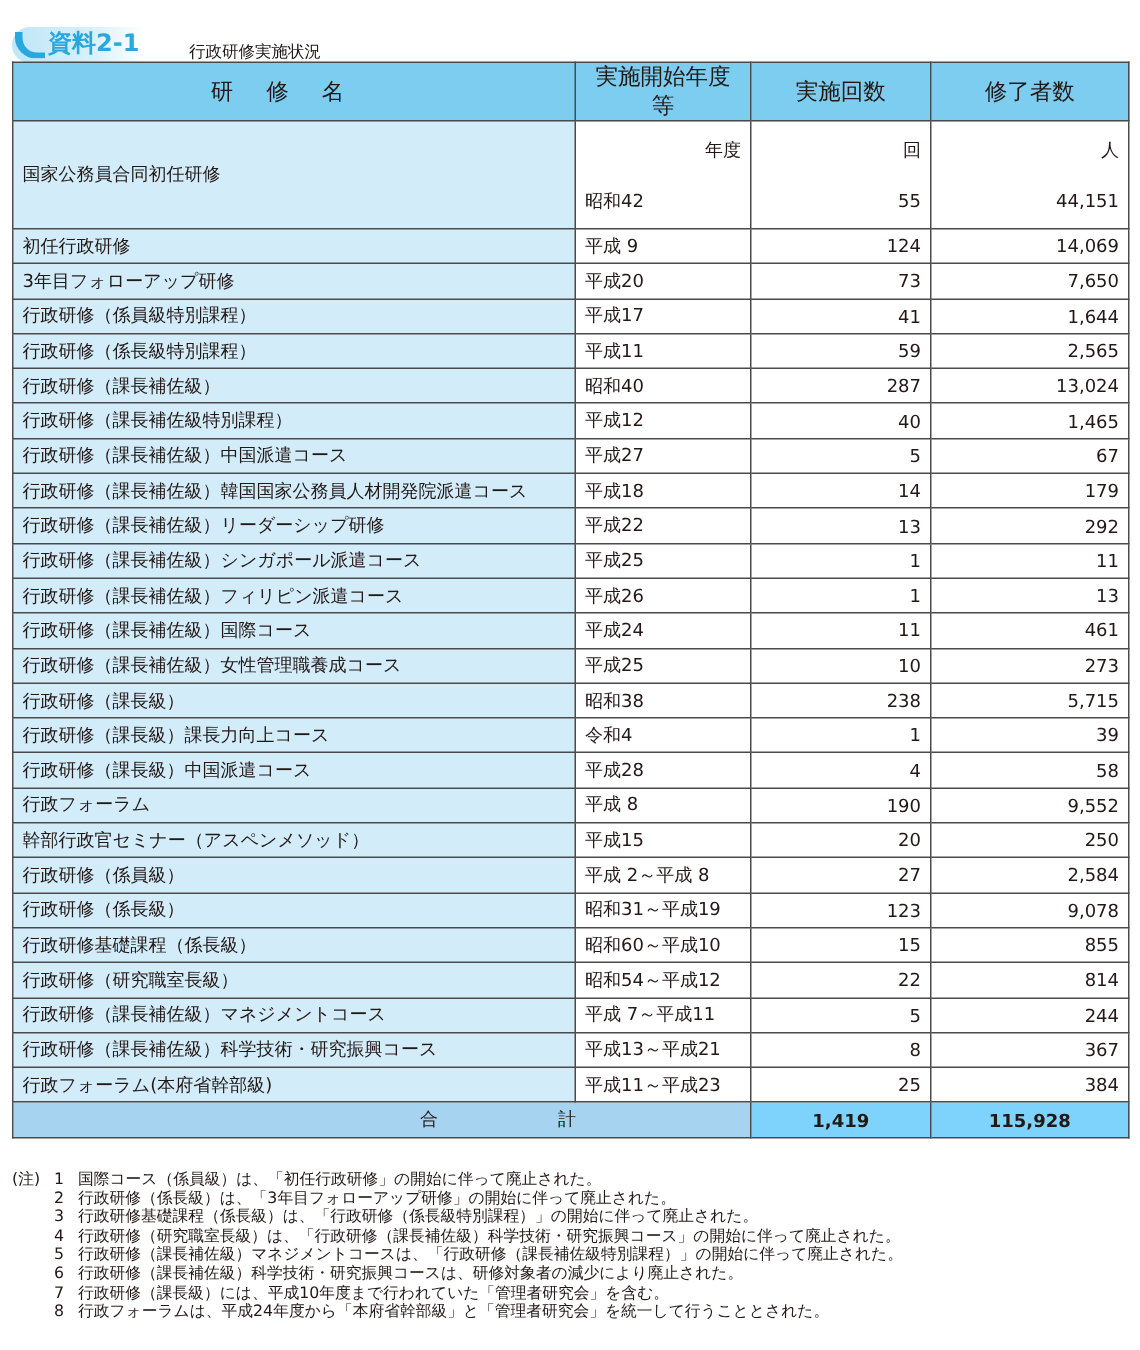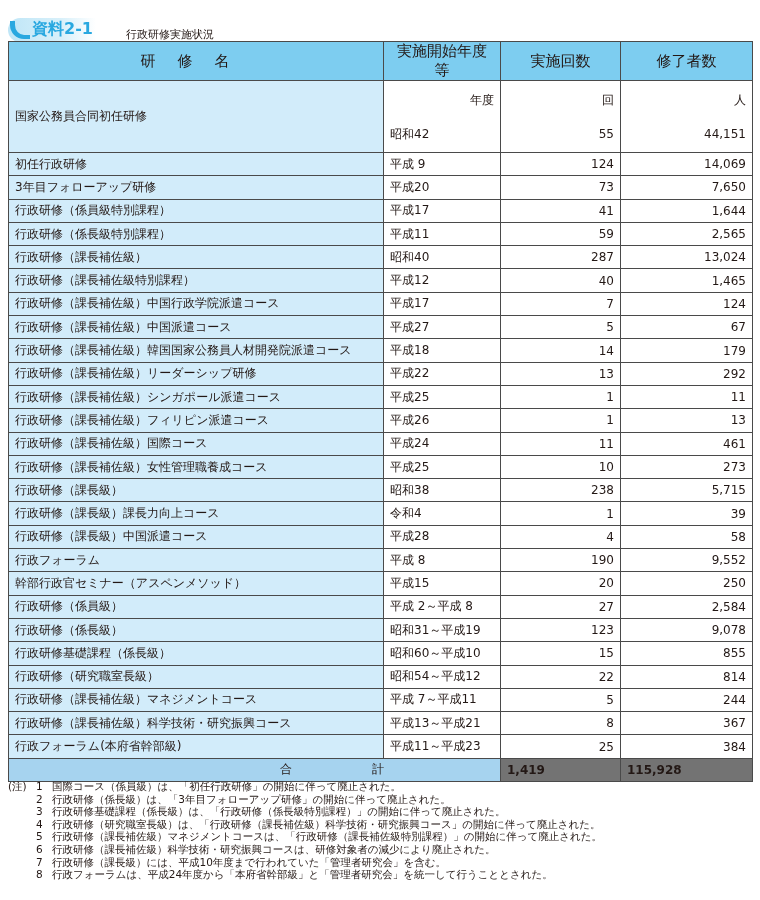--- a/index.html
+++ b/index.html
@@ -15,21 +15,21 @@
   table.main th { background:#7dcdf0; font-weight:normal; text-align:center; height:24px; font-size:15px; }
   table.main th.name-h { letter-spacing:22px; }
   td.name { background:#d2ecfa; text-align:left; width:375px; }
   td.year { background:#ffffff; text-align:left; width:117px; }
   td.num { background:#ffffff; text-align:right; width:120px; }
   td.num2 { background:#ffffff; text-align:right; }
   tr.first td { height:72px; vertical-align:middle; }
   .unit-row { display:block; text-align:right; line-height:18px; }
   .val-row { display:block; line-height:18px; margin-top:16px; }
   tr.total td.total-label { background:#a6d3ef; text-align:center; }
-  tr.total td.total-num { background:#737373; text-align:left; font-weight:bold; }
+  tr.total td.total-num { background:#7dd3fc; text-align:center; font-weight:bold; }
   .total-inner { display:flex; justify-content:space-between; padding:0 110px 0 265px; }
 
   .notes { position:absolute; left:8px; top:780px; width:750px; font-size:10.5px; line-height:12.6px; color:#231815; }
   .note { display:flex; }
   .note-prefix { width:28px; }
   .note-num { width:16px; }
 </style>
 </head>
 <body>
 
@@ -96,26 +96,20 @@
         <td class="num">287</td>
         <td class="num2">13,024</td>
       </tr>
       <tr>
         <td class="name">行政研修（課長補佐級特別課程）</td>
         <td class="year">平成12</td>
         <td class="num">40</td>
         <td class="num2">1,465</td>
       </tr>
       <tr>
-        <td class="name">行政研修（課長補佐級）中国行政学院派遣コース</td>
-        <td class="year">平成17</td>
-        <td class="num">7</td>
-        <td class="num2">124</td>
-      </tr>
-      <tr>
         <td class="name">行政研修（課長補佐級）中国派遣コース</td>
         <td class="year">平成27</td>
         <td class="num">5</td>
         <td class="num2">67</td>
       </tr>
       <tr>
         <td class="name">行政研修（課長補佐級）韓国国家公務員人材開発院派遣コース</td>
         <td class="year">平成18</td>
         <td class="num">14</td>
         <td class="num2">179</td>

